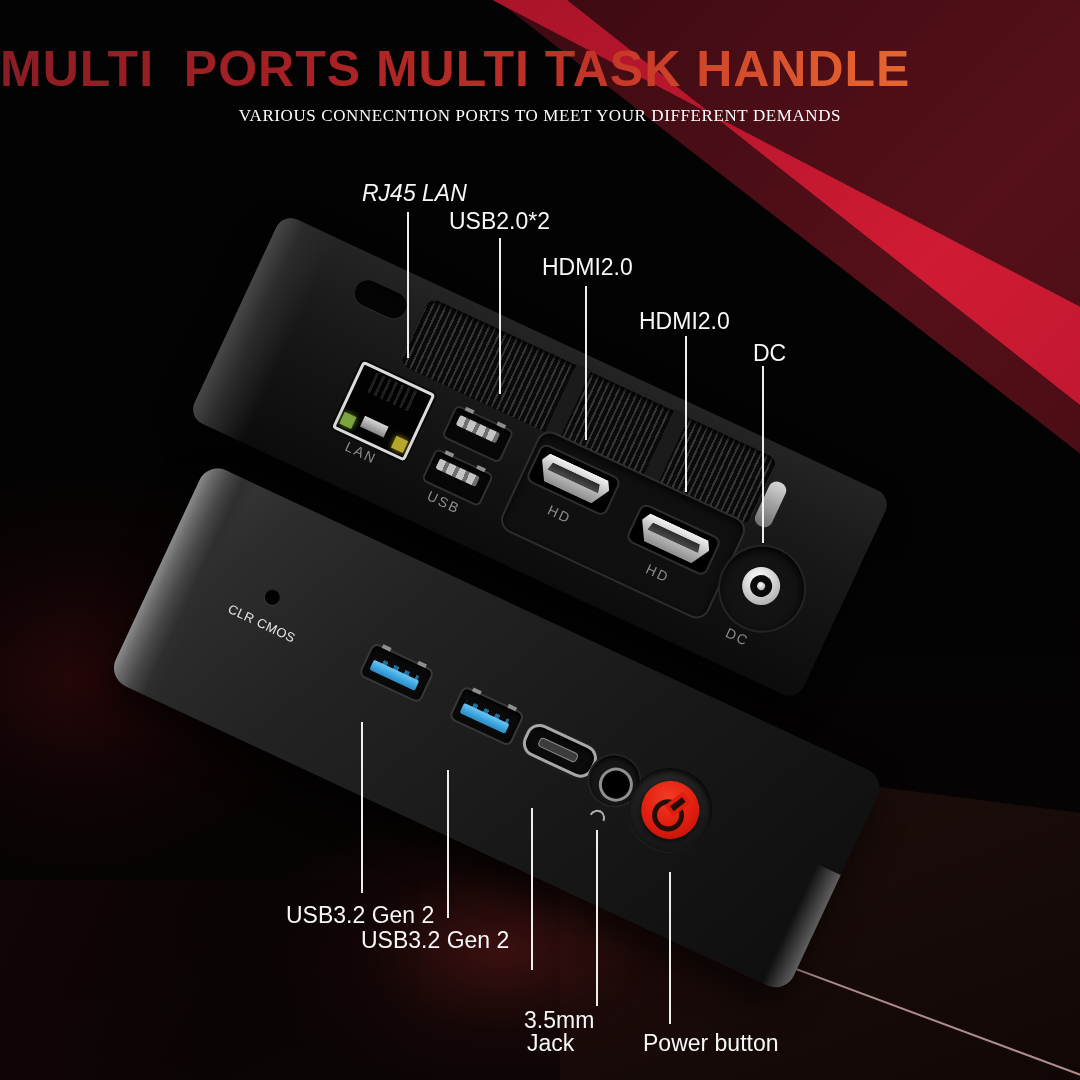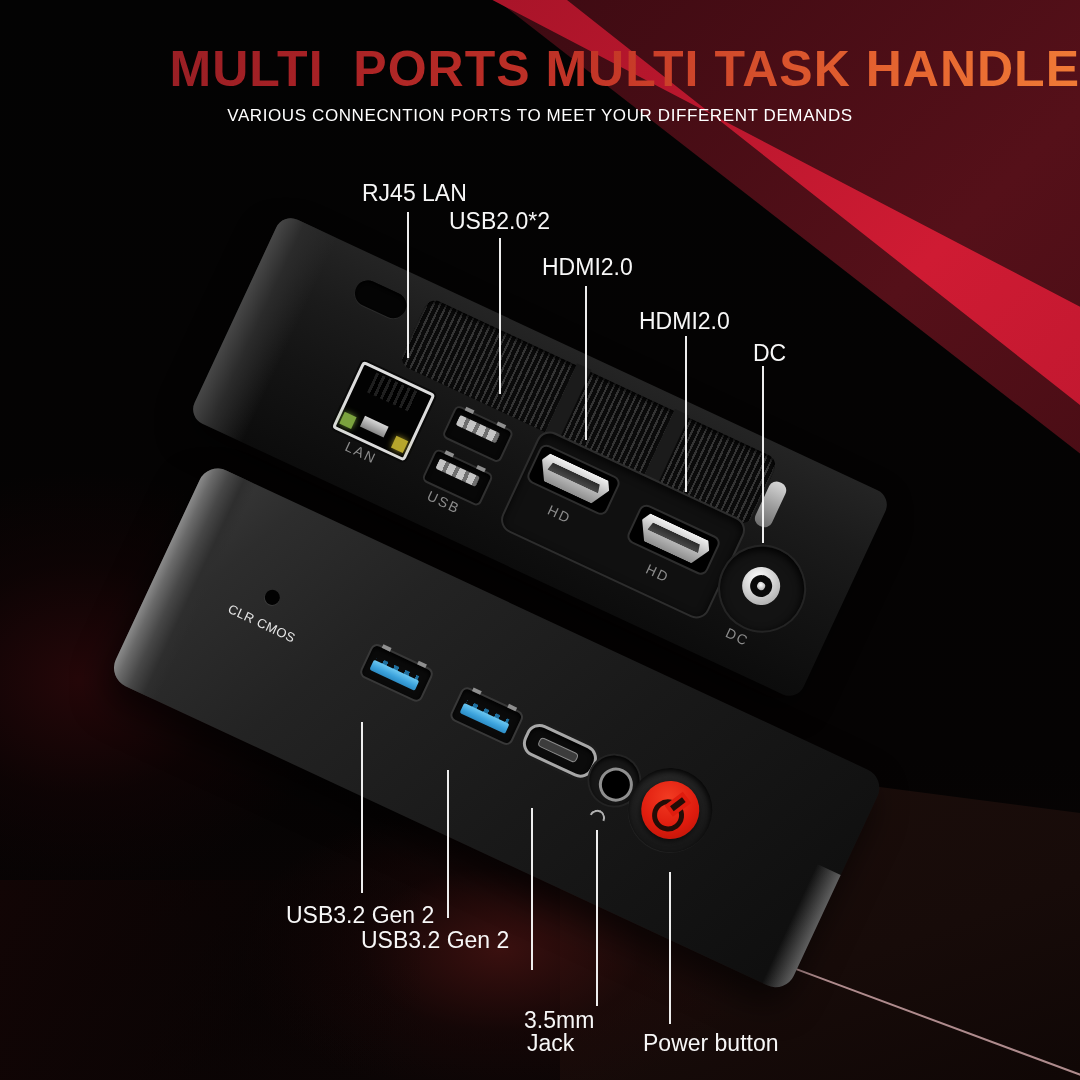--- a/index.html
+++ b/index.html
@@ -21,26 +21,26 @@
     background:radial-gradient(closest-side,#3a100f 0%,rgba(30,8,8,0.5) 55%,rgba(0,0,0,0) 100%);}
   #bg-surface-br{left:560px;top:760px;width:620px;height:330px;
     clip-path:polygon(18% 0,100% 20%,100% 100%,0 100%,0 38%);
     background:linear-gradient(160deg,#1c0e0b 0%,#170b09 55%,#0e0605 100%);}
   #bg-pink-line{left:796px;top:968px;width:360px;height:2px;background:#caa2a4;
     transform:rotate(20.4deg);transform-origin:0 0;opacity:.85;}
   #bg-shade-bl{left:0;top:880px;width:420px;height:200px;
     background:linear-gradient(115deg,#120505 0%,rgba(10,3,3,.4) 60%,rgba(0,0,0,0) 100%);}
 
   
-  #page-title{left:0;top:40px;width:1080px;text-align:right;white-space:pre;
+  #page-title{left:0;top:40px;width:1080px;text-align:left;white-space:pre;
     font-size:50px;font-weight:700;letter-spacing:1px;
     background:linear-gradient(90deg,#8a1d24 0%,#a82125 30%,#c33527 55%,#e2602f 80%,#f07a36 100%);
     -webkit-background-clip:text;background-clip:text;color:transparent;}
   #page-subtitle{left:0;top:106px;width:1080px;text-align:center;color:#ffffff;
-    font-size:17px;letter-spacing:.6px;}
+    font-size:17px;letter-spacing:.6px;font-family:Liberation Serif, serif;}
 
   
   .device{position:absolute;transform-origin:0 0;transform:rotate(25deg);}
   #dev-rear{left:283px;top:213px;width:672px;height:225px;border-radius:16px;
     background:linear-gradient(180deg,#242424 0%,#1b1b1b 28%,#141414 58%,#0c0c0c 100%);
     box-shadow:0 14px 30px rgba(0,0,0,.55);}
   #dev-rear .left-sheen{left:0;top:0;width:60px;height:100%;border-radius:16px 0 0 16px;
     background:linear-gradient(90deg,#474747 0%,#2b2b2b 40%,rgba(0,0,0,0) 100%);}
   .vent-slot{left:98px;top:24px;width:54px;height:26px;border-radius:13px;background:#040404;
     box-shadow:inset 0 2px 3px #000,0 1px 0 rgba(255,255,255,.06);}
@@ -158,21 +158,21 @@
   #ln-hdmi2{left:685px;top:336px;height:156px;}
   #ln-dc{left:762px;top:366px;height:177px;}
   #ln-usb32a{left:361px;top:722px;height:171px;}
   #ln-usb32b{left:447px;top:770px;height:148px;}
   #ln-typec{left:531px;top:808px;height:162px;}
   #ln-35mm{left:596px;top:830px;height:176px;}
   #ln-power{left:669px;top:872px;height:152px;}
 
   
   .callout{color:#f7f7f7;font-size:23px;line-height:25px;}
-  #lb-rj45{left:362px;top:181px;}
+  #lb-rj45{left:362px;top:181px;font-style:italic;}
   #lb-usb20{left:449px;top:209px;}
   #lb-hdmi1{left:542px;top:255px;}
   #lb-hdmi2{left:639px;top:309px;}
   #lb-dc{left:753px;top:341px;}
   #lb-usb32a{left:286px;top:903px;}
   #lb-usb32b{left:361px;top:928px;}
   #lb-typec{left:417px;top:975px;width:132px;text-align:right;}
   #lb-35mm-1{left:524px;top:1008px;}
   #lb-35mm-2{left:527px;top:1031px;}
   #lb-35mm-3{left:542px;top:1106px;}

